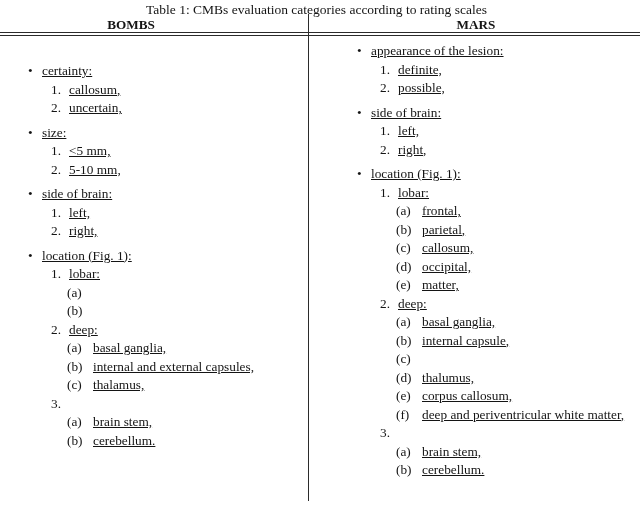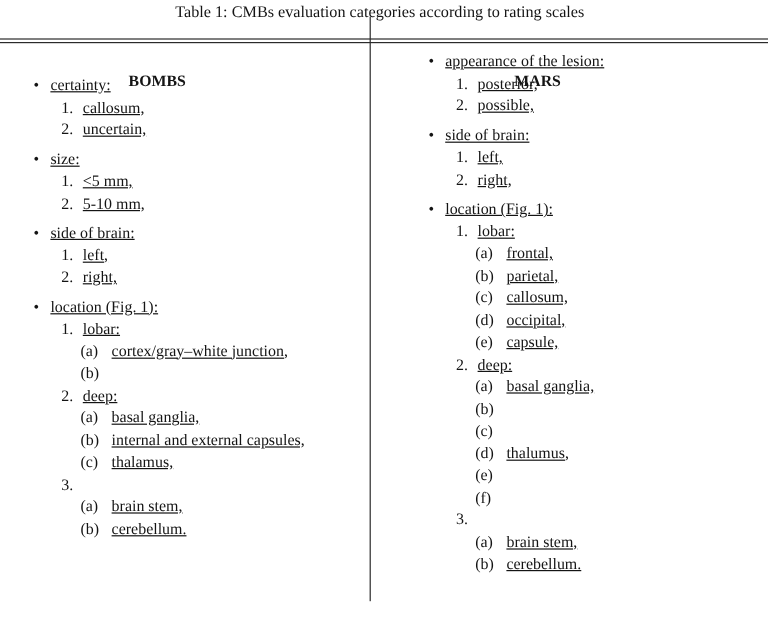--- a/index.html
+++ b/index.html
@@ -22,24 +22,23 @@
     white-space: nowrap;
   }
   .col-header {
     position: absolute;
     top: 17px;
     transform: translateX(-50%);
     font-weight: bold;
     font-size: 13.2px;
     line-height: 15px;
     white-space: nowrap;
-    margin-top: 43px;
   }
   .hdr-left  { left: 131px; }
-  .hdr-right { left: 434px; padding-left: 28px; }
+  .hdr-right { left: 462px; padding-left: 28px; }
   .header-rule {
     position: absolute;
     top: 32px; left: 0;
     width: 640px;
     height: 2px;
     border-top: 1px solid #2b2b2b;
     border-bottom: 1px solid #2b2b2b;
   }
   .v-divider {
     position: absolute;
@@ -117,21 +116,20 @@
       <div class="li lvl1">
         <span class="marker">•</span>
         <span class="text">location (Fig. 1):</span>
       </div>
       <div class="li lvl2">
         <span class="marker">1.</span>
         <span class="text">lobar:</span>
       </div>
       <div class="li lvl3">
         <span class="marker">(a)</span>
-        <span class="text">cortex/gray–white junction,</span>
       </div>
       <div class="li lvl3">
         <span class="marker">(b)</span>
       </div>
       <div class="li lvl2">
         <span class="marker">2.</span>
         <span class="text">deep:</span>
       </div>
       <div class="li lvl3">
         <span class="marker">(a)</span>
@@ -158,21 +156,21 @@
       </div>
     </div>
 
   <div class="col col-mars">
       <div class="li lvl1">
         <span class="marker">•</span>
         <span class="text">appearance of the lesion:</span>
       </div>
       <div class="li lvl2">
         <span class="marker">1.</span>
-        <span class="text">posterior,</span>
+        <span class="text">definite,</span>
       </div>
       <div class="li lvl2">
         <span class="marker">2.</span>
         <span class="text">possible,</span>
       </div>
       <div class="li lvl1">
         <span class="marker">•</span>
         <span class="text">side of brain:</span>
       </div>
       <div class="li lvl2">
@@ -202,45 +200,48 @@
       <div class="li lvl3">
         <span class="marker">(c)</span>
         <span class="text">callosum,</span>
       </div>
       <div class="li lvl3">
         <span class="marker">(d)</span>
         <span class="text">occipital,</span>
       </div>
       <div class="li lvl3">
         <span class="marker">(e)</span>
-        <span class="text">capsule,</span>
+        <span class="text">matter,</span>
       </div>
       <div class="li lvl2">
         <span class="marker">2.</span>
         <span class="text">deep:</span>
       </div>
       <div class="li lvl3">
         <span class="marker">(a)</span>
         <span class="text">basal ganglia,</span>
       </div>
       <div class="li lvl3">
         <span class="marker">(b)</span>
+        <span class="text">internal capsule,</span>
       </div>
       <div class="li lvl3">
         <span class="marker">(c)</span>
       </div>
       <div class="li lvl3">
         <span class="marker">(d)</span>
         <span class="text">thalumus,</span>
       </div>
       <div class="li lvl3">
         <span class="marker">(e)</span>
+        <span class="text">corpus callosum,</span>
       </div>
       <div class="li lvl3">
         <span class="marker">(f)</span>
+        <span class="text">deep and periventricular white matter,</span>
       </div>
       <div class="li lvl2">
         <span class="marker">3.</span>
       </div>
       <div class="li lvl3">
         <span class="marker">(a)</span>
         <span class="text">brain stem,</span>
       </div>
       <div class="li lvl3">
         <span class="marker">(b)</span>

